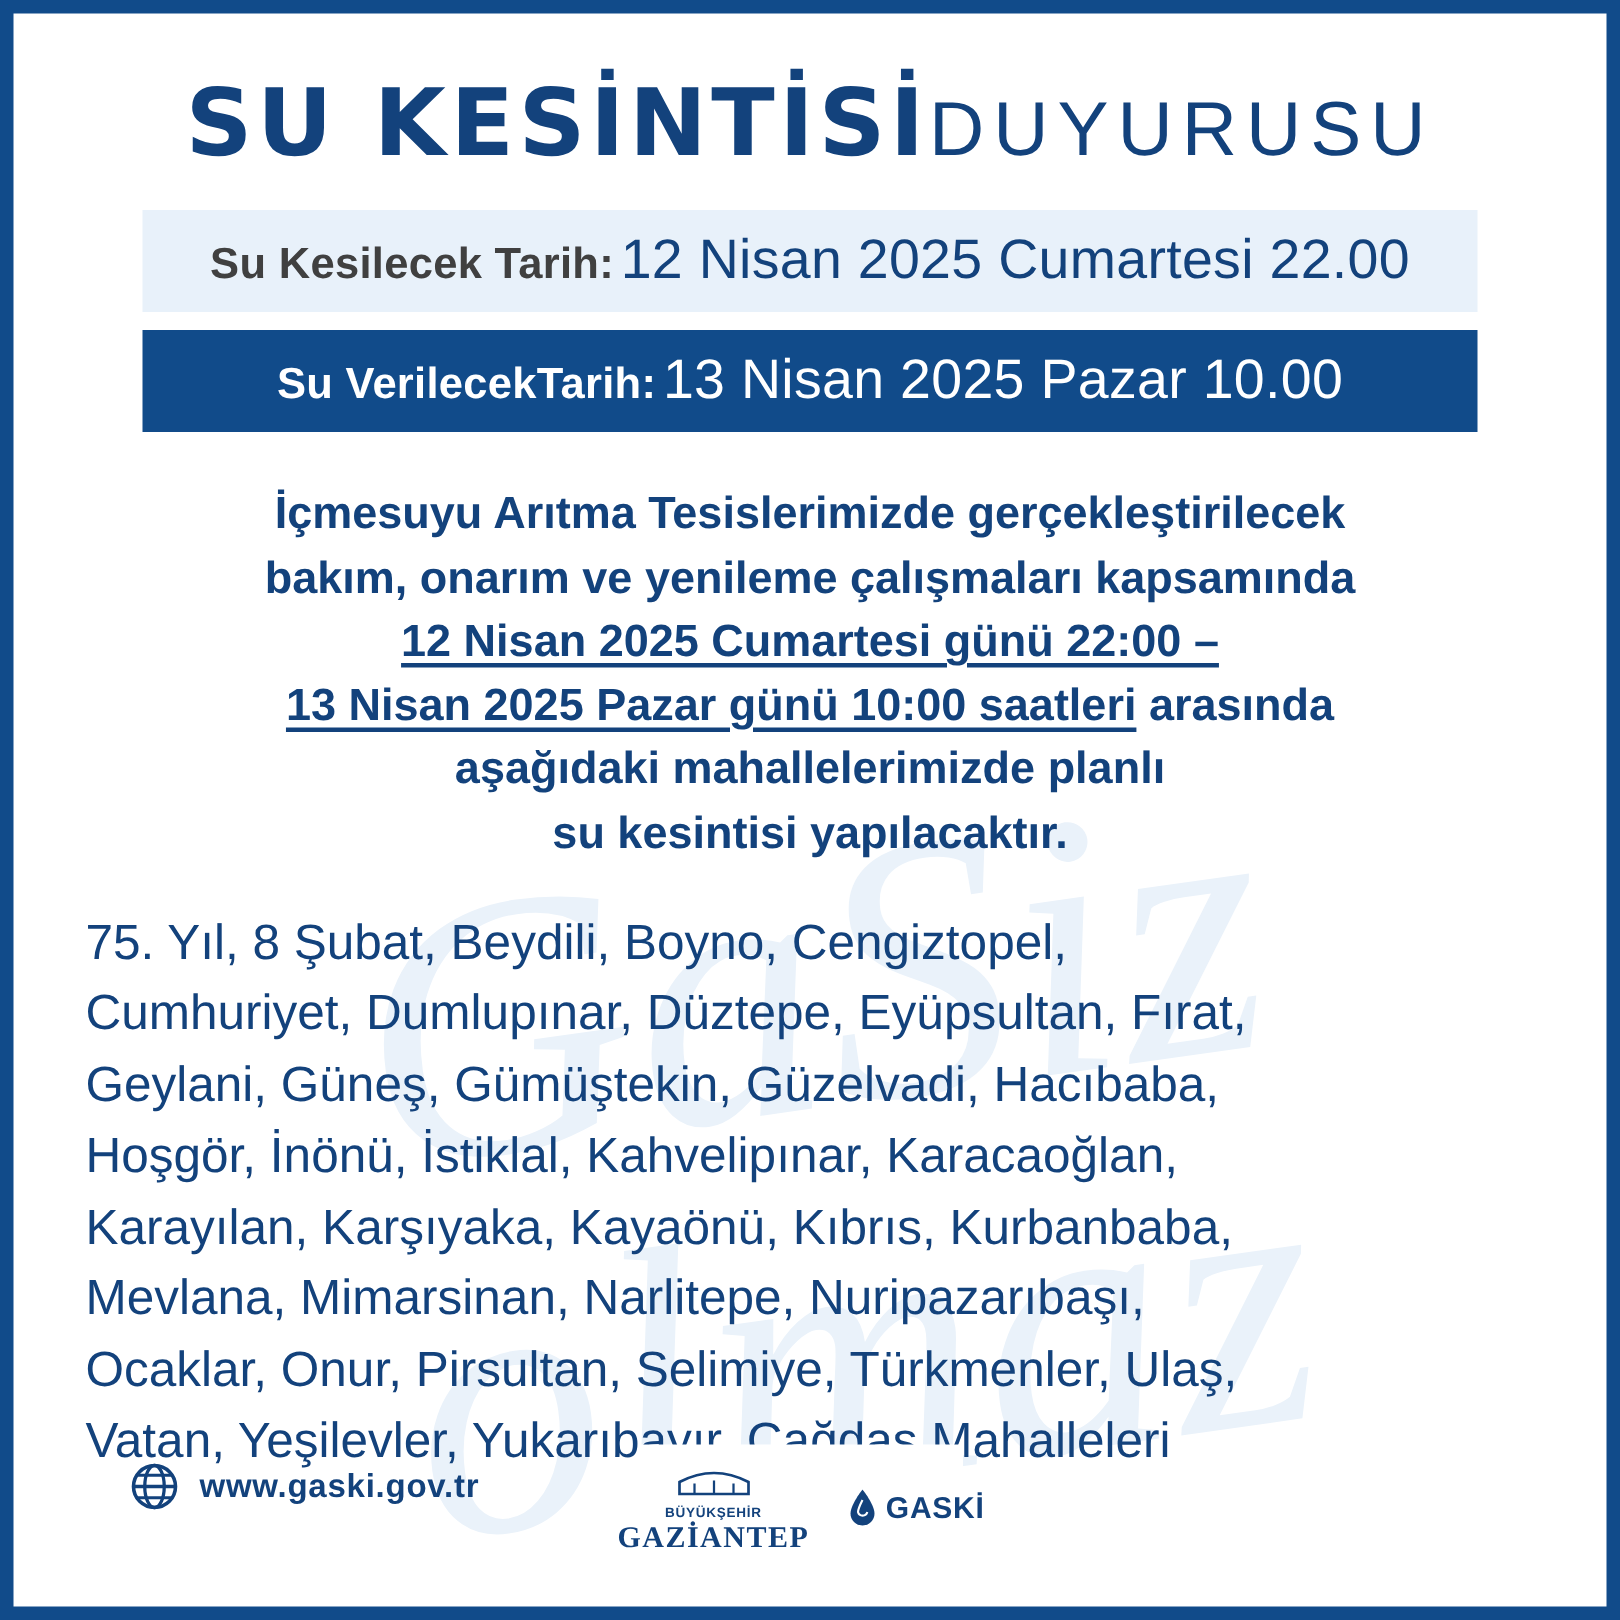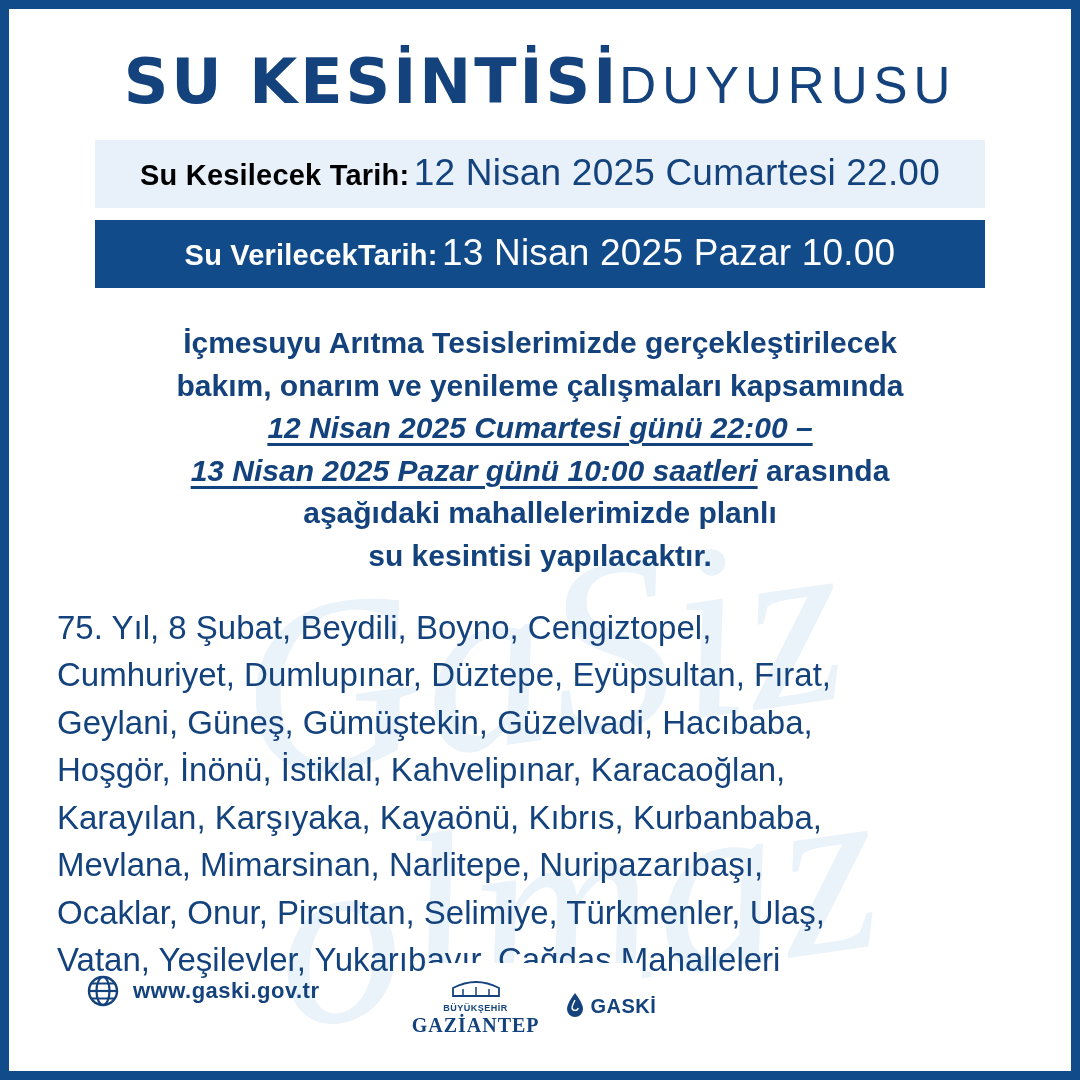--- a/index.html
+++ b/index.html
@@ -79,21 +79,21 @@
     padding: 12px 0 14px;
   }
   .bar-dark {
     background: #114b8a;
     margin-top: 12px;
     padding: 12px 0 14px;
   }
   .bar-label {
     font-size: 29px;
     font-weight: bold;
-    color: #000000;
+    color: #404040;
     letter-spacing: 0.2px;
   }
   .bar-value {
     font-size: 37px;
     font-weight: normal;
     color: #13427c;
     letter-spacing: 0.2px;
   }
   .bar-dark .bar-label { color: #ffffff; }
   .bar-dark .bar-value { color: #ffffff; }
@@ -104,21 +104,20 @@
     text-align: center;
     color: #13427c;
     font-weight: bold;
     font-size: 30px;
     line-height: 1.42;
     padding: 0 60px;
   }
   .body-block .ul {
     text-decoration: underline;
     text-underline-offset: 5px;
-    font-style: italic;
   }
   .body-line { white-space: nowrap; }
 
   
   .hoods {
     margin-top: 26px;
     color: #13427c;
     font-size: 33px;
     line-height: 1.44;
     padding: 0 48px;

